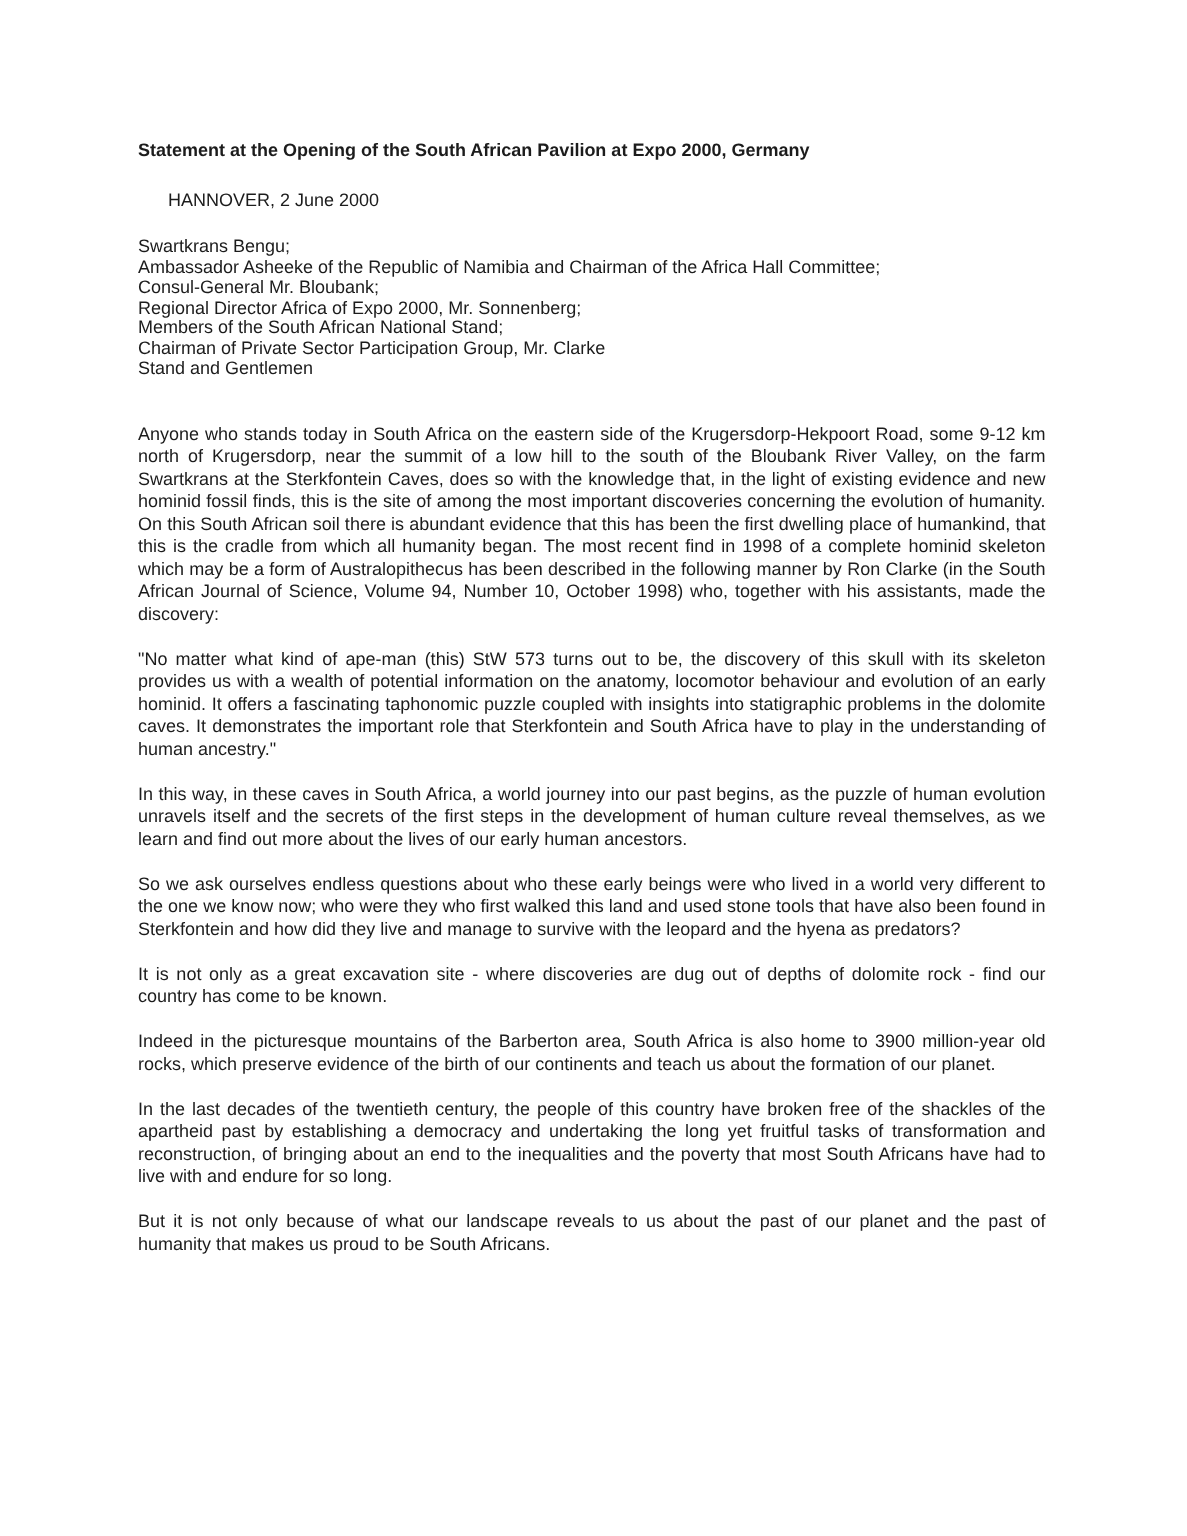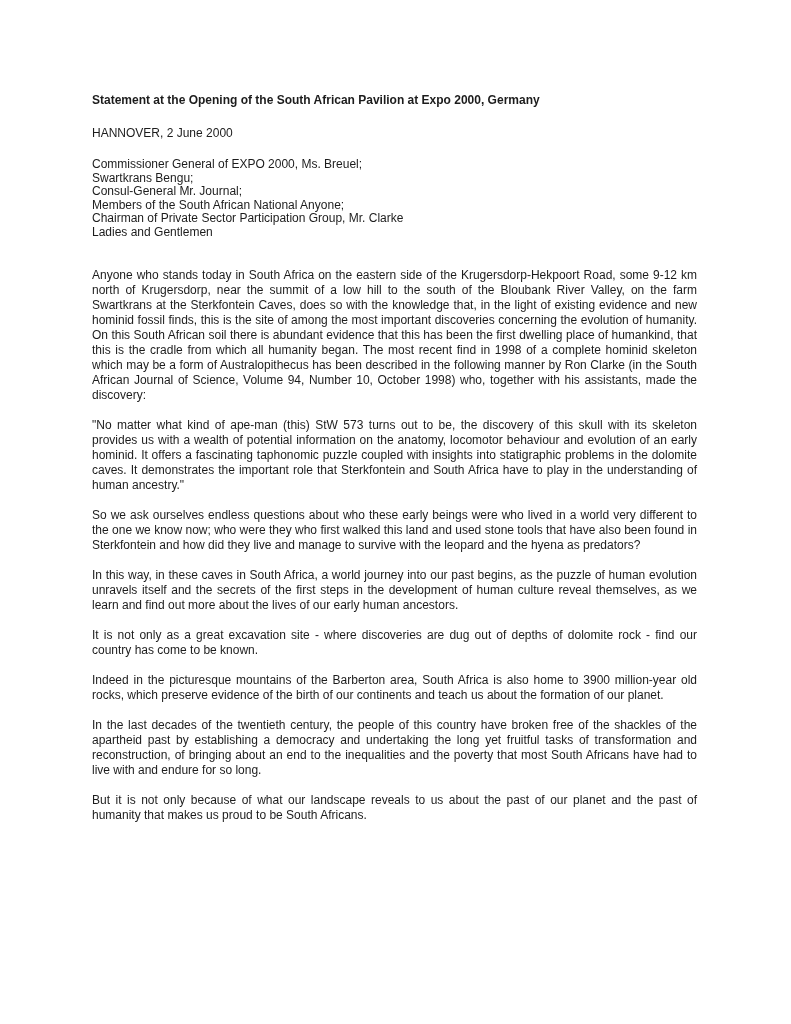--- a/index.html
+++ b/index.html
@@ -32,20 +32,21 @@
   }
   .doc-title {
     font-weight: bold;
     font-size: 12px;
     line-height: 15px;
     margin-bottom: 18px;
     text-align: left;
   }
   .dateline {
     margin-bottom: 17px;
+    margin-left: 20px;
   }
   .salutations {
     margin-bottom: 29px;
   }
   .salutations .sal-line {
     line-height: 13.5px;
   }
   .body-paragraphs p {
     text-align: justify;
     margin: 0 4px 15px 0;
@@ -58,33 +59,34 @@
 <body>
 
 <div class="page">
   <div class="content">
 
     <div class="doc-title">Statement at the Opening of the South African Pavilion at Expo 2000, Germany</div>
 
     <div class="dateline">HANNOVER, 2 June 2000</div>
 
     <div class="salutations">
-      <div class="sal-line">Commissioner General of EXPO 2000, Ms. Breuel;</div>
       <div class="sal-line">Swartkrans Bengu;</div>
-      <div class="sal-line">Consul-General Mr. Journal;</div>
-      <div class="sal-line">Members of the South African National Anyone;</div>
+      <div class="sal-line">Ambassador Asheeke of the Republic of Namibia and Chairman of the Africa Hall Committee;</div>
+      <div class="sal-line">Consul-General Mr. Bloubank;</div>
+      <div class="sal-line">Regional Director Africa of Expo 2000, Mr. Sonnenberg;</div>
+      <div class="sal-line">Members of the South African National Stand;</div>
       <div class="sal-line">Chairman of Private Sector Participation Group, Mr. Clarke</div>
-      <div class="sal-line">Ladies and Gentlemen</div>
+      <div class="sal-line">Stand and Gentlemen</div>
     </div>
 
     <div class="body-paragraphs">
       <p>Anyone who stands today in South Africa on the eastern side of the Krugersdorp-Hekpoort Road, some 9-12 km north of Krugersdorp, near the summit of a low hill to the south of the Bloubank River Valley, on the farm Swartkrans at the Sterkfontein Caves, does so with the knowledge that, in the light of existing evidence and new hominid fossil finds, this is the site of among the most important discoveries concerning the evolution of humanity. On this South African soil there is abundant evidence that this has been the first dwelling place of humankind, that this is the cradle from which all humanity began. The most recent find in 1998 of a complete hominid skeleton which may be a form of Australopithecus has been described in the following manner by Ron Clarke (in the South African Journal of Science, Volume 94, Number 10, October 1998) who, together with his assistants, made the discovery:</p>
       <p>"No matter what kind of ape-man (this) StW 573 turns out to be, the discovery of this skull with its skeleton provides us with a wealth of potential information on the anatomy, locomotor behaviour and evolution of an early hominid. It offers a fascinating taphonomic puzzle coupled with insights into statigraphic problems in the dolomite caves. It demonstrates the important role that Sterkfontein and South Africa have to play in the understanding of human ancestry."</p>
+      <p>In this way, in these caves in South Africa, a world journey into our past begins, as the puzzle of human evolution unravels itself and the secrets of the first steps in the development of human culture reveal themselves, as we learn and find out more about the lives of our early human ancestors.</p>
       <p>So we ask ourselves endless questions about who these early beings were who lived in a world very different to the one we know now; who were they who first walked this land and used stone tools that have also been found in Sterkfontein and how did they live and manage to survive with the leopard and the hyena as predators?</p>
-      <p>In this way, in these caves in South Africa, a world journey into our past begins, as the puzzle of human evolution unravels itself and the secrets of the first steps in the development of human culture reveal themselves, as we learn and find out more about the lives of our early human ancestors.</p>
       <p>It is not only as a great excavation site - where discoveries are dug out of depths of dolomite rock - find our country has come to be known.</p>
       <p>Indeed in the picturesque mountains of the Barberton area, South Africa is also home to 3900 million-year old rocks, which preserve evidence of the birth of our continents and teach us about the formation of our planet.</p>
       <p>In the last decades of the twentieth century, the people of this country have broken free of the shackles of the apartheid past by establishing a democracy and undertaking the long yet fruitful tasks of transformation and reconstruction, of bringing about an end to the inequalities and the poverty that most South Africans have had to live with and endure for so long.</p>
       <p>But it is not only because of what our landscape reveals to us about the past of our planet and the past of humanity that makes us proud to be South Africans.</p>
     </div>
 
   </div>
 </div>
 
 </body></html>

